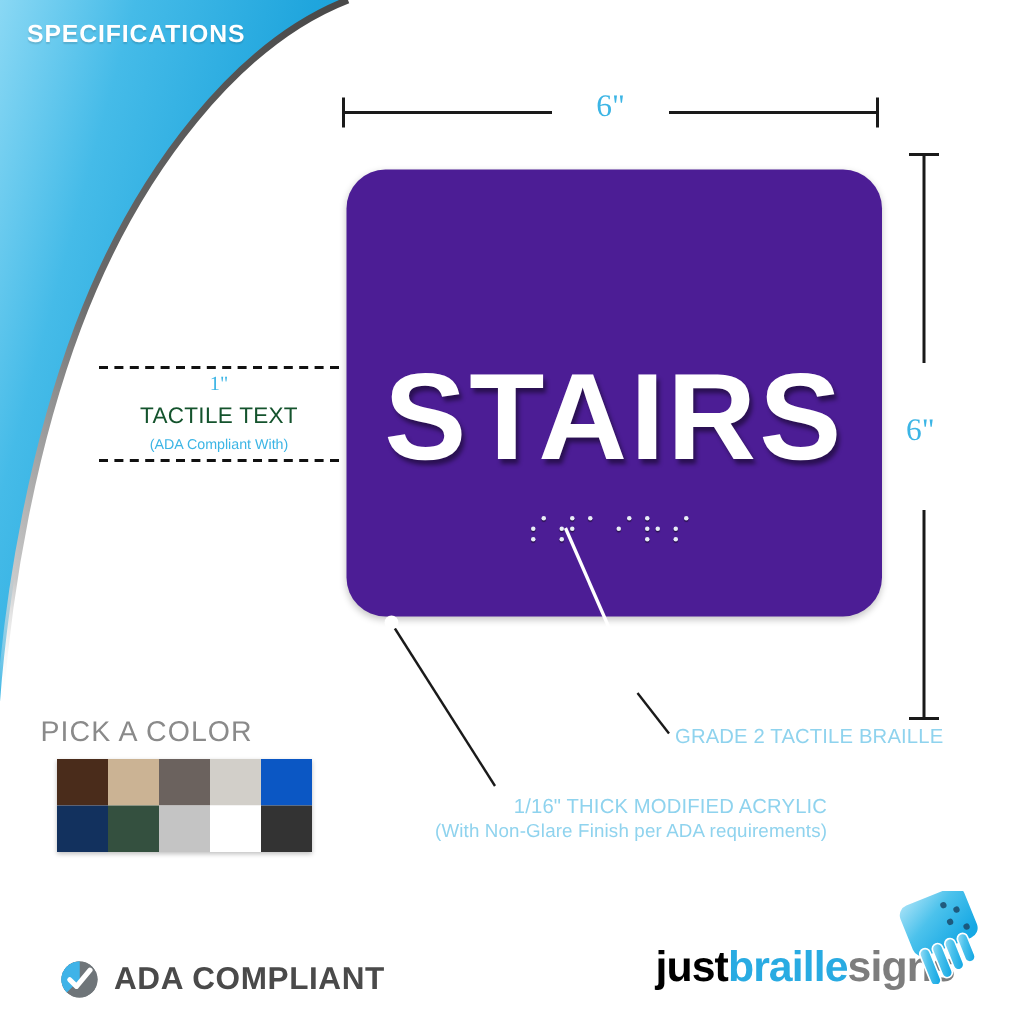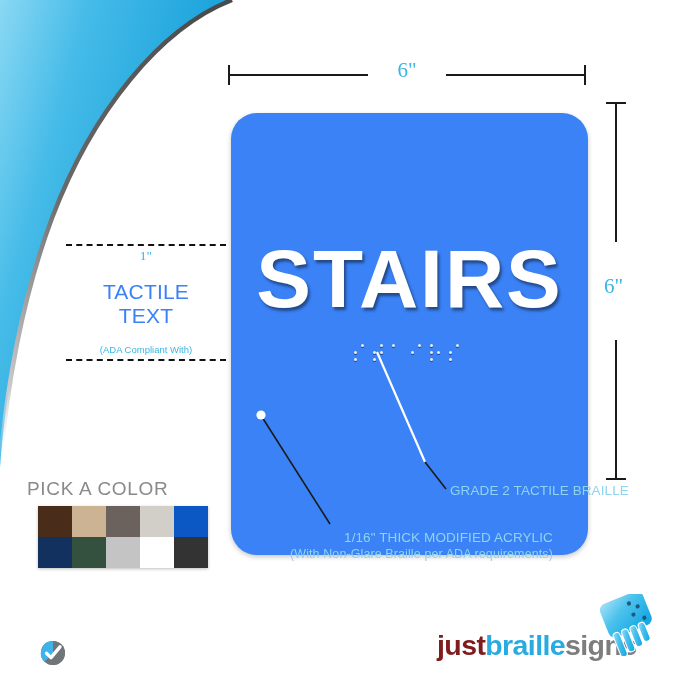--- a/index.html
+++ b/index.html
@@ -46,22 +46,22 @@
     text-shadow: 0 1px 1px rgba(0,0,0,0.13);
     white-space: nowrap;
   }
 
   
   .sign {
     position: absolute;
     left: 231px;
     top: 113px;
     width: 357px;
-    height: 442px;
-    background: #3b82f6;
+    height: 298px;
+    background: #4c1d95;
     border-radius: 26px;
     box-shadow: 0 2px 5px rgba(0,0,0,0.22);
   }
   .sign-text {
     position: absolute;
     left: 0;
     right: 0;
     top: 125px;
     text-align: center;
     font-family: "Liberation Sans", sans-serif;
@@ -183,25 +183,25 @@
     margin: 0;
   }
   .tactile .inches {
     font-size: 13.5px;
     color: #3cb5e5;
     font-family: "Liberation Serif", serif;
     margin: 3px 0 0 0;
     line-height: 1.1;
   }
   .tactile .main {
-    font-size: 21px;
-    color: #3b82f6;
+    font-size: 15px;
+    color: #14532d;
     letter-spacing: 0.2px;
     line-height: 1.15;
-    margin: 16px;
+    margin: 5px;
   }
   .tactile .sub {
     font-size: 9.5px;
     color: #3cb5e5;
     line-height: 1.3;
     margin: 0 0 3px 0;
   }
 
   
   .leader-svg {
@@ -291,21 +291,21 @@
   }
   .logo .wordmark {
     position: absolute;
     left: 0;
     bottom: 2px;
     font-size: 28.5px;
     font-weight: bold;
     letter-spacing: -0.6px;
     white-space: nowrap;
   }
-  .logo .w-just  { color: #7f1d1d; }
+  .logo .w-just  { color: #000000; }
   .logo .w-brail { color: #29abe2; }
   .logo .w-signs { color: #7d7d7d; }
   .logo .mark {
     position: absolute;
     right: 0;
     top: 0;
   }
 </style>
 </head>
 <body>
@@ -324,20 +324,21 @@
         <linearGradient id="swooshEdge" x1="0.9" y1="0" x2="0" y2="1">
           <stop offset="0%" stop-color="#4a4a4a"></stop>
           <stop offset="55%" stop-color="#6a6a6a"></stop>
           <stop offset="88%" stop-color="#c8c8c8"></stop>
           <stop offset="100%" stop-color="#ffffff" stop-opacity="0"></stop>
         </linearGradient>
       </defs>
       <path d="M 0 0 L 232 0 C 160 28 92 112 52 218 C 22 298 6 390 0 468 Z" fill="url(#swooshGrad)"></path>
       <path d="M 232 0 C 160 28 92 112 52 218 C 22 298 6 390 0 468" fill="none" stroke="url(#swooshEdge)" stroke-width="4.5"></path>
     </svg>
+    <div class="spec-title">SPECIFICATIONS</div>
   </div>
 
   <div class="dim-h">
     <div class="cap l"></div>
     <div class="rule left"></div>
     <div class="label">6"</div>
     <div class="rule right"></div>
     <div class="cap r"></div>
   </div>
 
@@ -400,21 +401,21 @@
     <line x1="377" y1="352" x2="425" y2="462" stroke="#ffffff" stroke-width="2.2"></line>
     <line x1="425" y1="462" x2="446" y2="489" stroke="#1a1a1a" stroke-width="1.6"></line>
   </svg>
 
   <div class="callout braille-cap">
     <div class="l1">GRADE 2 TACTILE BRAILLE</div>
   </div>
 
   <div class="callout acrylic-cap">
     <div class="l1">1/16" THICK MODIFIED ACRYLIC</div>
-    <div class="l2">(With Non-Glare Braille per ADA requirements)</div>
+    <div class="l2">(With Non-Glare Finish per ADA requirements)</div>
   </div>
 
   <div class="pick-title">PICK A COLOR</div>
   <div class="swatches">
       <div class="sw" style="background: rgb(74, 44, 27);"></div>
       <div class="sw" style="background: rgb(203, 179, 148);"></div>
       <div class="sw" style="background: rgb(107, 98, 94);"></div>
       <div class="sw" style="background: rgb(210, 207, 201);"></div>
       <div class="sw" style="background: rgb(11, 87, 196);"></div>
       <div class="sw" style="background: rgb(18, 49, 94);"></div>
@@ -425,20 +426,21 @@
     </div>
 
   <div class="ada">
     <svg width="26" height="26" viewBox="0 0 26 26">
       <circle cx="13" cy="13" r="12" fill="#6f7579"></circle>
       <path d="M 13 1 A 12 12 0 0 0 13 25 A 12 12 0 0 0 13 1 Z" fill="#6f7579"></path>
       <path d="M 13 1 A 12 12 0 0 0 4.5 21.5 L 13 13 Z" fill="#3fb3e8"></path>
       <path d="M 4.5 21.5 A 12 12 0 0 1 13 1 L 13 13 Z" fill="#3fb3e8"></path>
       <path d="M 6.5 13.2 L 11 17.6 L 20 6.8" fill="none" stroke="#ffffff" stroke-width="3.4" stroke-linecap="round" stroke-linejoin="round"></path>
     </svg>
+    <span class="label">ADA COMPLIANT</span>
   </div>
 
   <div class="logo">
     <div class="wordmark">
       <span class="w-just">just</span><span class="w-brail">braille</span><span class="w-signs">signs</span>
     </div>
     <svg class="mark" width="76" height="62" viewBox="0 0 76 62">
       <defs>
         <linearGradient id="markGrad" x1="0" y1="0" x2="0.7" y2="1">
           <stop offset="0%" stop-color="#a8e2f7"></stop>

